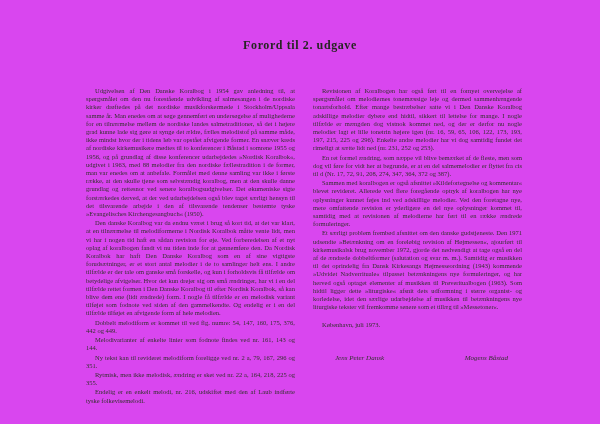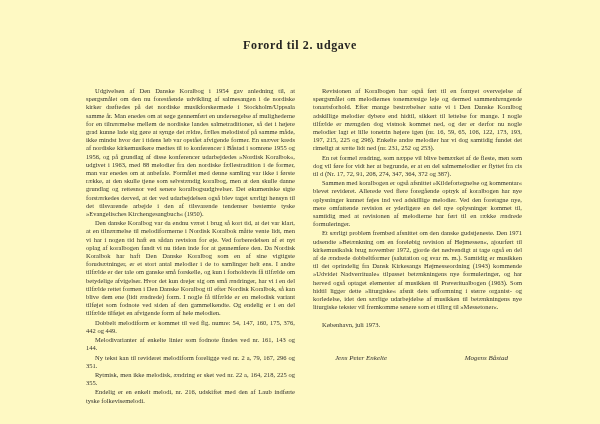--- a/index.html
+++ b/index.html
@@ -10,21 +10,21 @@
     overflow: hidden;
   }
   body {
     background: #b7b6b2;
     font-family: "Liberation Serif", "DejaVu Serif", serif;
   }
   .page {
     position: relative;
     width: 600px;
     height: 424px;
-    background: #fef9c3;
+    background: #d946ef;
     background-image: radial-gradient(ellipse at 50% 45%, #edecе8 0%, #e9e8e4 60%, #e2e1dd 100%);
     color: #2b2a27;
     box-sizing: border-box;
   }
   .page-title {
     text-align: center;
     font-weight: bold;
     font-size: 12px;
     letter-spacing: 0.6px;
     padding-top: 38px;
@@ -86,20 +86,20 @@
     </div>
 
     <div class="col">
       <p>Revisionen af Koralbogen har også ført til en fornyet overvejelse af spørgsmålet om melodiernes tonemæssige leje og dermed sammenhængende tonartsforhold. Efter mange bestræbelser satte vi i Den Danske Koralbog adskillige melodier dybere end hidtil, sikkert til lettelse for mange. I nogle tilfælde er mængden dog vistnok kommet ned, og der er derfor nu nogle melodier lagt et lille tonetrin højere igen (nr. 16, 59, 65, 106, 122, 173, 193, 197, 215, 225 og 296). Enkelte andre melodier har vi dog samtidig fundet det rimeligt at sætte lidt ned (nr. 231, 252 og 253).</p>
       <p>En ret formel ændring, som næppe vil blive bemærket af de fleste, men som dog vil føre for vidt her at begrunde, er at en del salmemelodier er flyttet fra cis til d (Nr. 17, 72, 91, 208, 274, 347, 364, 372 og 387).</p>
       <p>Sammen med koralbogen er også afsnittet »Kildefortegnelse og kommentar« blevet revideret. Allerede ved flere foregående optryk af koralbogen har nye oplysninger kunnet føjes ind ved adskillige melodier. Ved den foretagne nye, mere omfattende revision er yderligere en del nye oplysninger kommet til, samtidig med at revisionen af melodierne har ført til en række ændrede formuleringer.</p>
       <p>Et særligt problem frembød afsnittet om den danske gudstjeneste. Den 1971 udsendte »Betænkning om en foreløbig revision af Højmessen«, ajourført til kirkemusikalsk brug november 1972, gjorde det nødvendigt at tage også en del af de ændrede dobbeltformer (salutation og svar m. m.). Samtidig er musikken til det oprindelig fra Dansk Kirkesangs Højmesseordning (1943) kommende »Udvidet Nadverrituale« tilpasset betænkningens nye formuleringer, og har herved også optaget elementer af musikken til Prøveritualbogen (1963). Som hidtil ligger dette »liturgiske« afsnit dets udformning i større organist- og korledelse, idet den særlige udarbejdelse af musikken til betænkningens nye liturgiske tekster vil fremkomme senere som et tillæg til »Messetoner«.</p>
       <p class="dateline">København, juli 1973.</p>
 
       <div class="signatures">
-        <span>Jens Peter Enkelte</span>
+        <span>Jens Peter Dansk</span>
         <span>Mogens Båstad</span>
       </div>
     </div>
 
   </div>
 
 </div>
 
 </body></html>

